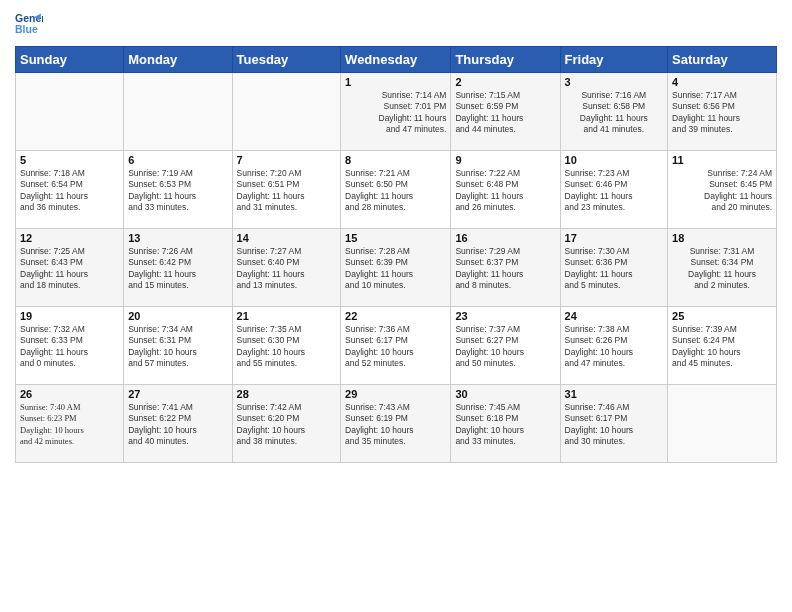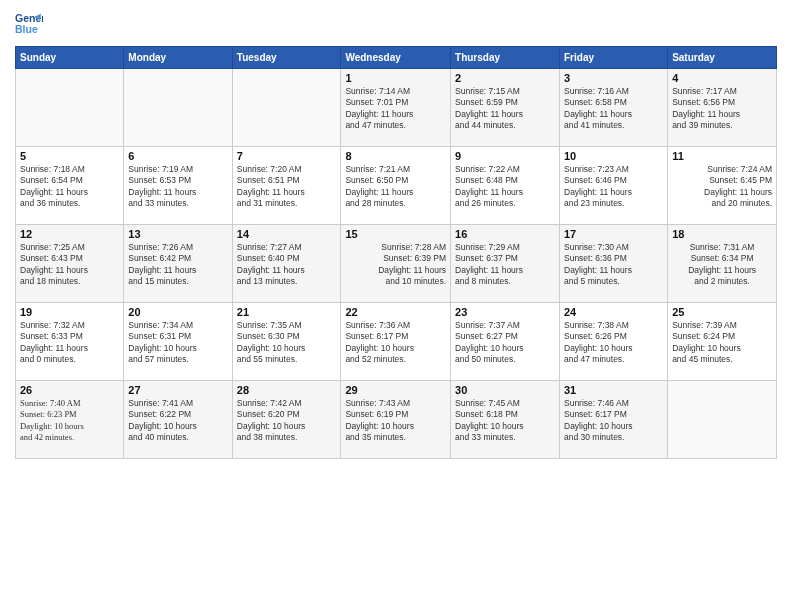--- a/index.html
+++ b/index.html
@@ -43,21 +43,21 @@
       color: #333;
     }
     .calendar {
       width: 100%;
       border-collapse: collapse;
       border: 1px solid #ccc;
     }
     .calendar th {
       background-color: #2a5db0;
       color: #fff;
-      font-size: 10px;
+      font-size: 13px;
       font-weight: bold;
       padding: 5px 4px;
       text-align: left;
       border: 1px solid #1e4a99;
     }
     .calendar td {
       width: 113px;
       vertical-align: top;
       padding: 3px 4px;
       border: 1px solid #ccc;
@@ -118,35 +118,35 @@
           <th>Saturday</th>
         </tr>
     </thead>
     <tbody id="calendar-body">
     <tr>
           <td class="empty-cell"></td>
           <td class="empty-cell"></td>
           <td class="empty-cell"></td>
           <td>
             <span class="day-number">1</span>
-            <div class="day-info" style="white-space: pre-line;">Sunrise: 7:14 AM
+            <div class="day-info" style="white-space: pre-line; text-align: right;">Sunrise: 7:14 AM
 Sunset: 7:01 PM
 Daylight: 11 hours
 and 47 minutes.</div>
           </td>
           <td>
             <span class="day-number">2</span>
             <div class="day-info" style="white-space: pre-line;">Sunrise: 7:15 AM
 Sunset: 6:59 PM
 Daylight: 11 hours
 and 44 minutes.</div>
           </td>
           <td>
             <span class="day-number">3</span>
-            <div class="day-info" style="white-space: pre-line;">Sunrise: 7:16 AM
+            <div class="day-info" style="white-space: pre-line; text-align: center;">Sunrise: 7:16 AM
 Sunset: 6:58 PM
 Daylight: 11 hours
 and 41 minutes.</div>
           </td>
           <td>
             <span class="day-number">4</span>
             <div class="day-info" style="white-space: pre-line;">Sunrise: 7:17 AM
 Sunset: 6:56 PM
 Daylight: 11 hours
 and 39 minutes.</div>
@@ -220,21 +220,21 @@
           </td>
           <td>
             <span class="day-number">14</span>
             <div class="day-info" style="white-space: pre-line;">Sunrise: 7:27 AM
 Sunset: 6:40 PM
 Daylight: 11 hours
 and 13 minutes.</div>
           </td>
           <td>
             <span class="day-number">15</span>
-            <div class="day-info" style="white-space: pre-line; text-align: right;">Sunrise: 7:28 AM
+            <div class="day-info" style="white-space: pre-line;">Sunrise: 7:28 AM
 Sunset: 6:39 PM
 Daylight: 11 hours
 and 10 minutes.</div>
           </td>
           <td>
             <span class="day-number">16</span>
             <div class="day-info" style="white-space: pre-line;">Sunrise: 7:29 AM
 Sunset: 6:37 PM
 Daylight: 11 hours
 and 8 minutes.</div>

